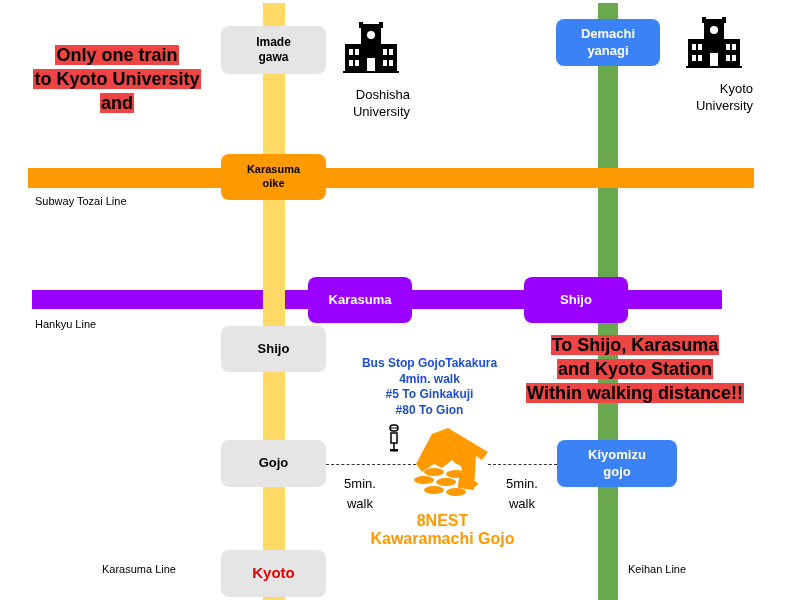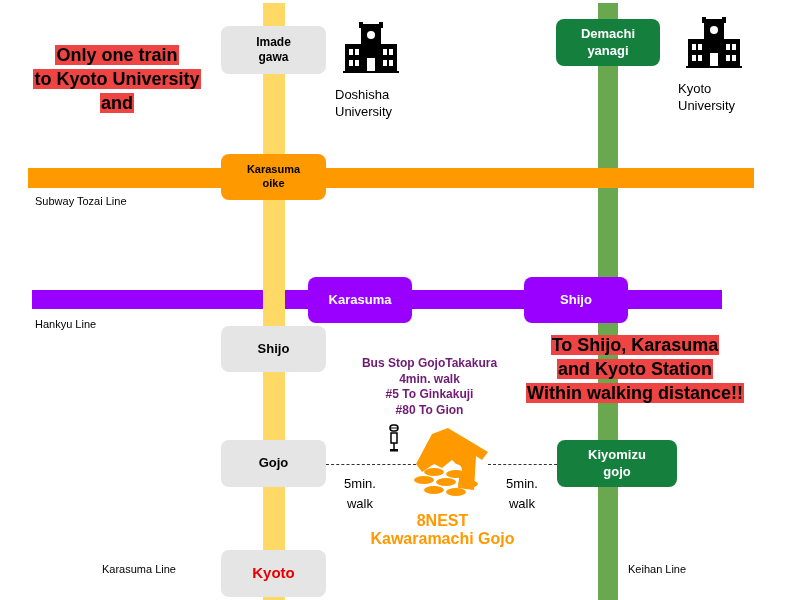--- a/index.html
+++ b/index.html
@@ -14,33 +14,33 @@
   .line-hankyu { left: 32px; top: 290px; width: 690px; height: 19px; background: #9900ff; z-index: 3; }
   .line-karasuma { left: 263px; top: 3px; width: 22px; height: 597px; background: #ffd966; z-index: 4; }
   .line-keihan { left: 598px; top: 3px; width: 20px; height: 597px; background: #6aa84f; z-index: 1; }
 
   .station {
     position: absolute; border-radius: 8px; display: flex; align-items: center; justify-content: center;
     text-align: center; font-weight: bold; line-height: 1.25; z-index: 6;
   }
   .st-yellow { background: #e5e5e5; color: #000; }
   .st-orange { background: #ff9900; color: #000; }
-  .st-green  { background: #15803d; color: #fff; }
+  .st-green  { background: #3b82f6; color: #fff; }
   .st-purple { background: #9900ff; color: #fff; }
 
   .lbl { position: absolute; font-size: 11px; color: #000; white-space: nowrap; z-index: 6; }
   .promo {
     position: absolute; text-align: center; font-weight: bold; font-size: 18px; line-height: 24px; z-index: 6;
   }
   .promo span.hl { background: #ef4444; padding: 0 1px; }
-  .busstop-text { position: absolute; color: #701a75; font-weight: bold; font-size: 12px; line-height: 15.5px; text-align: center; z-index: 6; }
+  .busstop-text { position: absolute; color: #1d4ed8; font-weight: bold; font-size: 12px; line-height: 15.5px; text-align: center; z-index: 6; }
   .dotted { position: absolute; border-top: 1px dashed #333; height: 0; z-index: 5; }
   .walk { position: absolute; font-size: 13px; text-align: center; line-height: 20px; z-index: 6; }
   .hotel-name { position: absolute; color: #ff9900; font-weight: bold; text-align: center; font-size: 16px; line-height: 18px; z-index: 6; }
-  .uni-label { position: absolute; font-size: 13px; text-align: left; line-height: 17px; z-index: 6; }
+  .uni-label { position: absolute; font-size: 13px; text-align: right; line-height: 17px; z-index: 6; }
 </style>
 </head>
 <body>
 
 <div class="line line-keihan"></div>
 <div class="line line-tozai"></div>
 <div class="line line-hankyu"></div>
 <div class="line line-karasuma"></div>
 
 <div class="lbl" style="left:35px; top:195px;">Subway Tozai Line</div>

